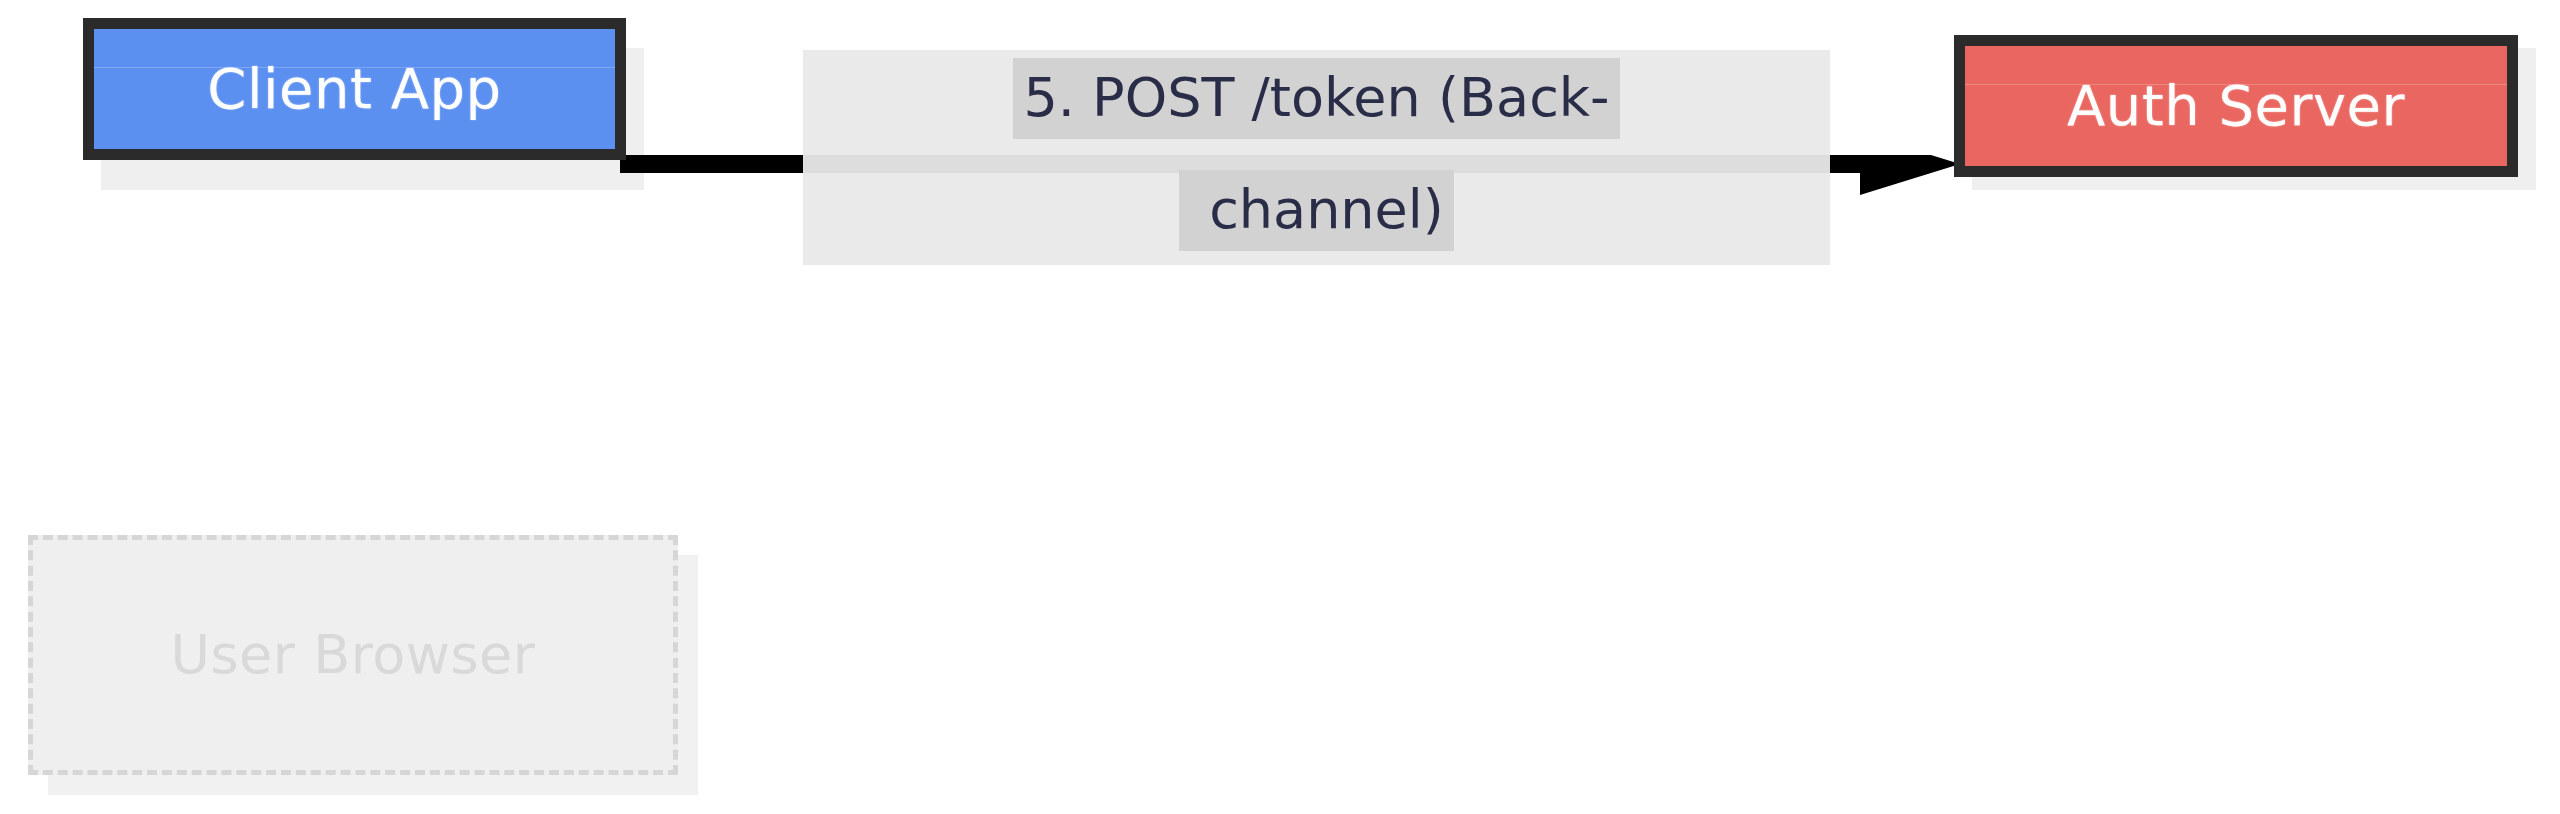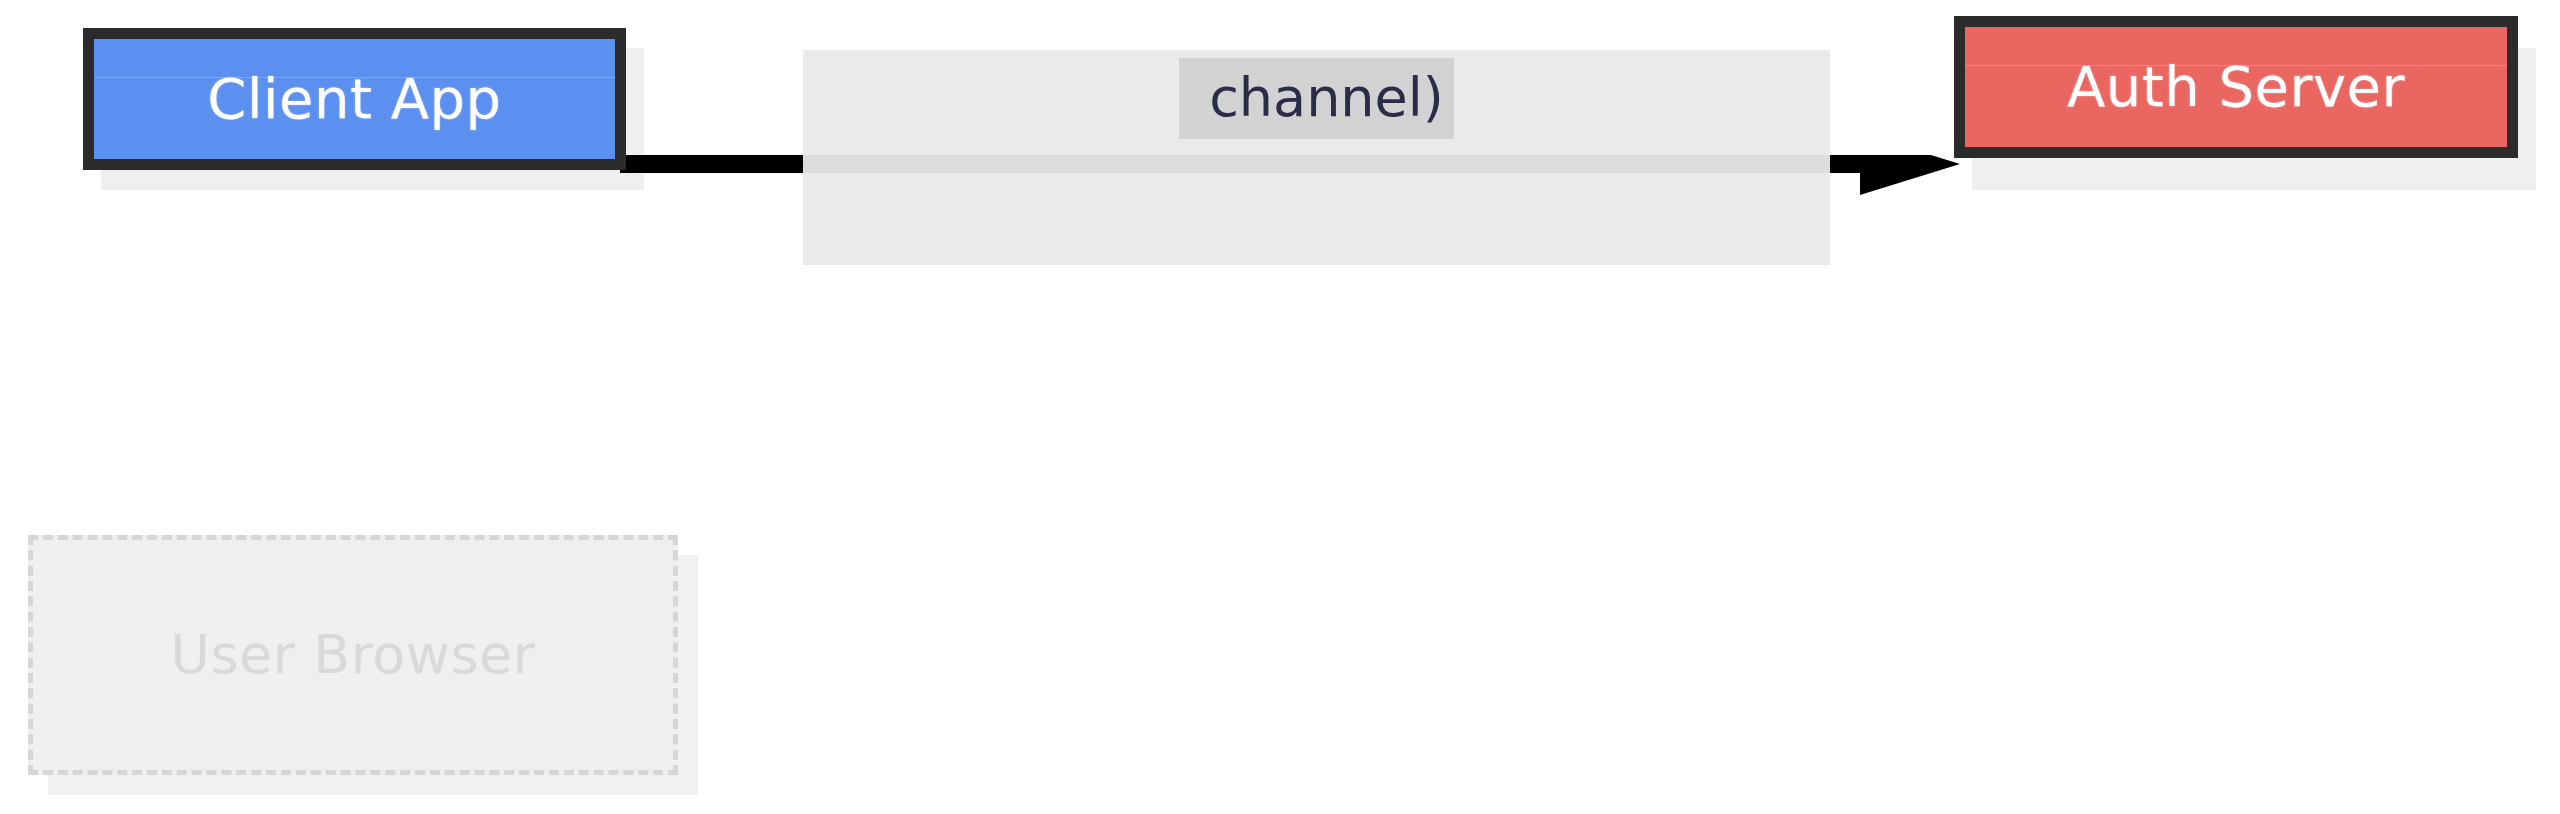--- a/index.html
+++ b/index.html
@@ -38,21 +38,21 @@
   
   .node-shadow {
     position: absolute;
     background: #efefef;
     z-index: 1;
   }
 
   
   #client-app {
     left: 83px;
-    top: 28px;
+    top: 18px;
     width: 543px;
     height: 142px;
     background: #5b8ff0;
     border: 11px solid #2b2b2b;
     z-index: 3;
   }
   #client-app .node-label {
     color: #ffffff;
     font-size: 56px;
     letter-spacing: 0.5px;
@@ -61,21 +61,21 @@
   #client-app-shadow {
     left: 101px;
     top: 48px;
     width: 543px;
     height: 142px;
   }
 
   
   #auth-server {
     left: 1954px;
-    top: 16px;
+    top: 35px;
     width: 564px;
     height: 142px;
     background: #ea6660;
     border: 11px solid #2b2b2b;
     z-index: 3;
     text-align: right;
   }
   #auth-server .node-label {
     color: #ffffff;
     font-size: 56px;
@@ -187,16 +187,17 @@
 
   <div class="node" id="auth-server">
     <span class="node-label">Auth Server</span>
   </div>
 
   <div class="node" id="user-browser">
     <span class="node-label">User Browser</span>
   </div>
 
   <div id="edge-label">
+    <span class="edge-line" id="edge-line-1">5. POST /token (Back-</span>
     <span class="edge-line" id="edge-line-2">channel)</span>
   </div>
 
 </div>
 
 </body></html>

